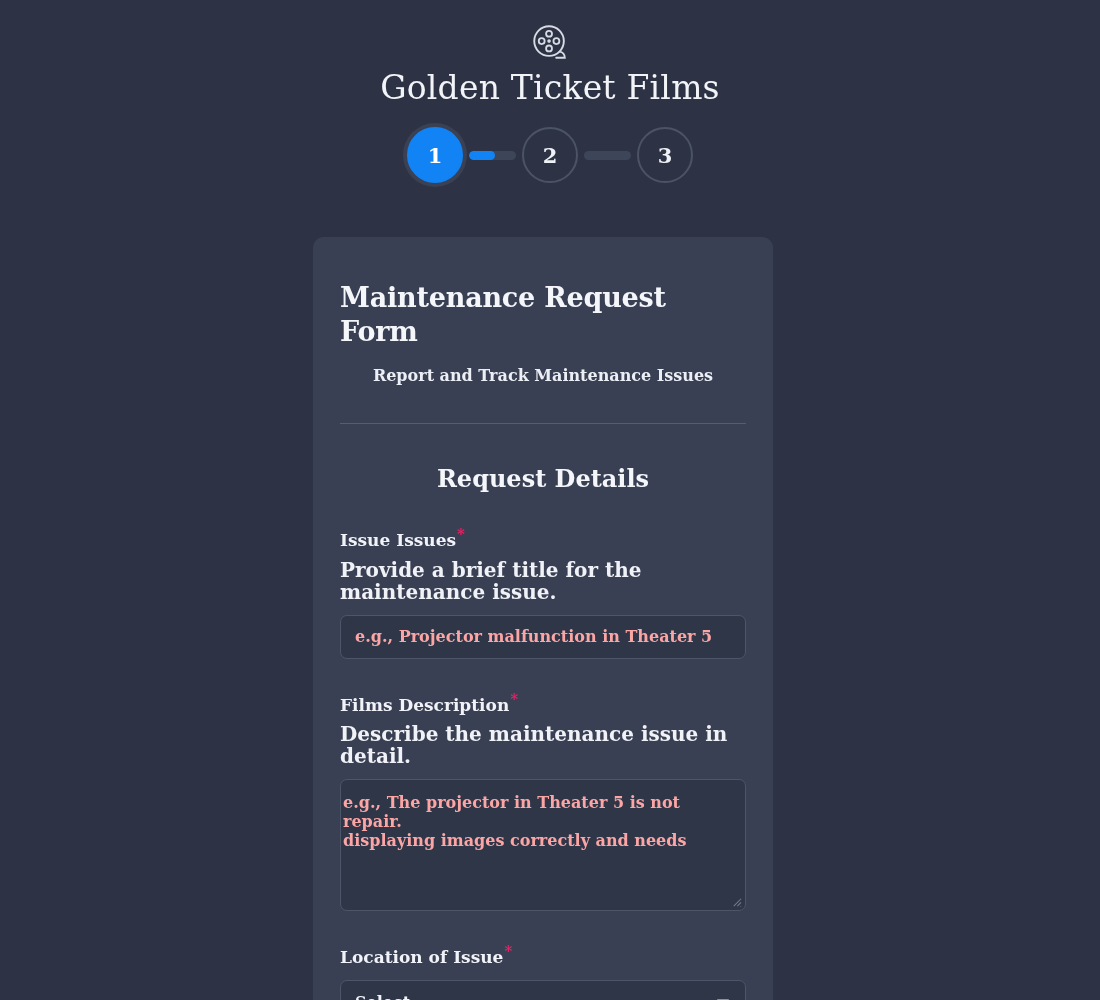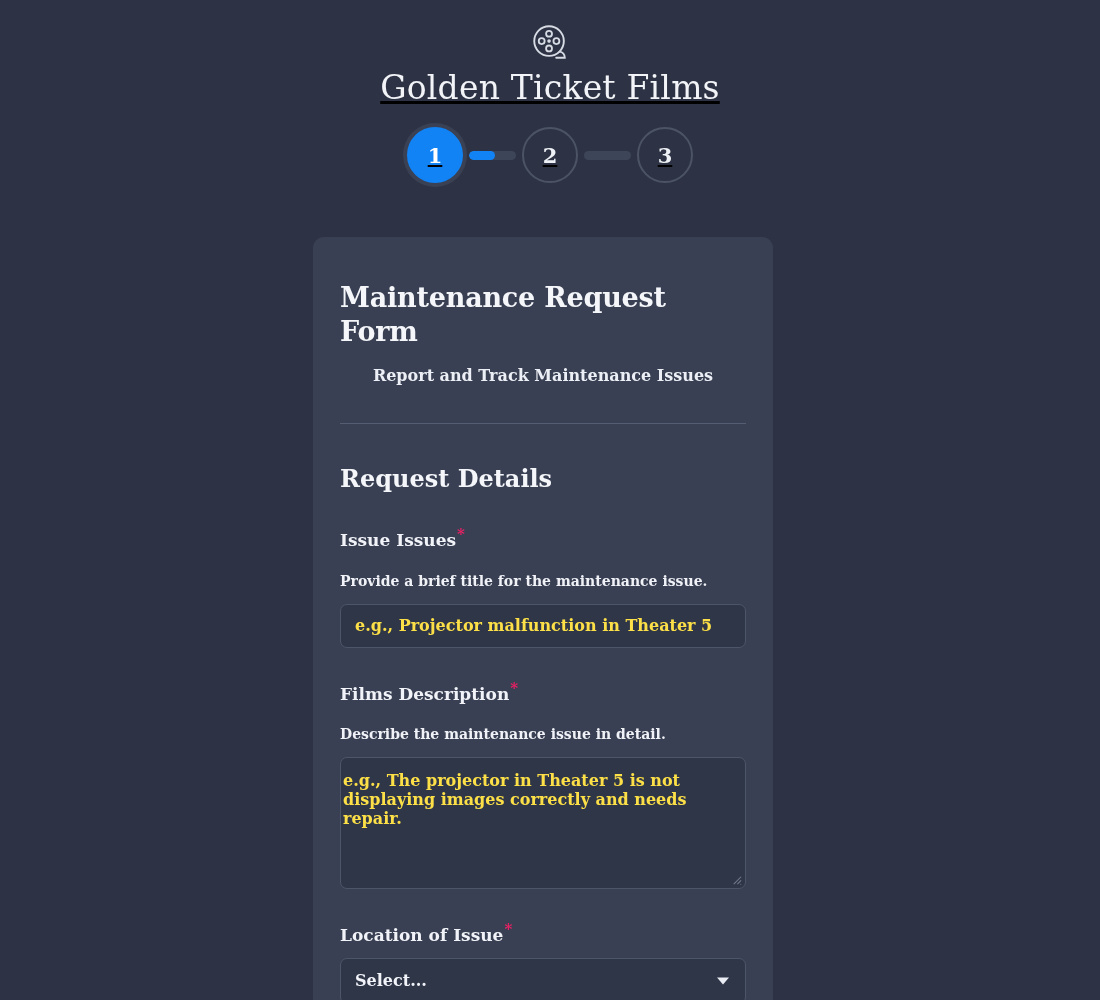--- a/index.html
+++ b/index.html
@@ -14,21 +14,20 @@
     background: #2d3344;
     font-family: "DejaVu Serif", serif;
     -webkit-font-smoothing: antialiased;
   }
 
   .page {
     width: 1100px;
     height: 1000px;
     position: relative;
     overflow: hidden;
-    text-decoration: underline;
   }
 
   
   .brand {
     padding-top: 22px;
     text-align: center;
   }
 
   .brand-logo {
     display: block;
@@ -124,21 +123,21 @@
     line-height: 22px;
   }
 
   .divider {
     height: 1px;
     background: #555d72;
     margin: 36px 0 0 0;
   }
 
   .section-title {
-    text-align: left;
+    text-align: center;
     font-family: "DejaVu Serif", serif;
     font-size: 24px;
     font-weight: 700;
     color: #f4f6fa;
     margin-top: 40px;
     line-height: 30px;
   }
 
   
   .field {
@@ -157,34 +156,34 @@
     color: #ea1f63;
     font-size: 15px;
     font-weight: 700;
     vertical-align: super;
     line-height: 1;
     margin-left: 1px;
   }
 
   .field-help {
     font-family: "DejaVu Serif", serif;
-    font-size: 14px;
+    font-size: 20px;
     font-weight: 700;
     color: #f0f2f7;
     line-height: 22px;
-    margin-top: 19px;
+    margin-top: 8px;
   }
 
   .control {
     margin-top: 12px;
     width: 406px;
     background: #2f3648;
     border: 1px solid #4d5568;
     border-radius: 7px;
-    color: #fde047;
+    color: #fca5a5;
     font-family: "DejaVu Serif", serif;
     font-size: 16px;
     font-weight: 700;
   }
 
   .text-input {
     height: 44px;
     line-height: 42px;
     padding: 0 14px;
     white-space: nowrap;
@@ -282,22 +281,22 @@
       <div class="control text-input">e.g., Projector malfunction in Theater 5</div>
     </div>
 
     <div class="field">
       <div class="field-label">
         <span>Films Description</span><span class="req">*</span>
       </div>
       <div class="field-help">Describe the maintenance issue in detail.</div>
       <div class="control textarea">
         <span class="ph-line">e.g., The projector in Theater 5 is not</span>
+        <span class="ph-line">repair.</span>
         <span class="ph-line">displaying images correctly and needs</span>
-        <span class="ph-line">repair.</span>
         <svg class="resize-grip" viewBox="0 0 12 12">
           <path d="M11 3 L3 11 M11 7 L7 11 M11 11 L10.5 11.5" stroke="#aeb6c6" stroke-width="1.1" fill="none"></path>
         </svg>
       </div>
     </div>
 
     <div class="field">
       <div class="field-label">
         <span>Location of Issue</span><span class="req">*</span>
       </div>

